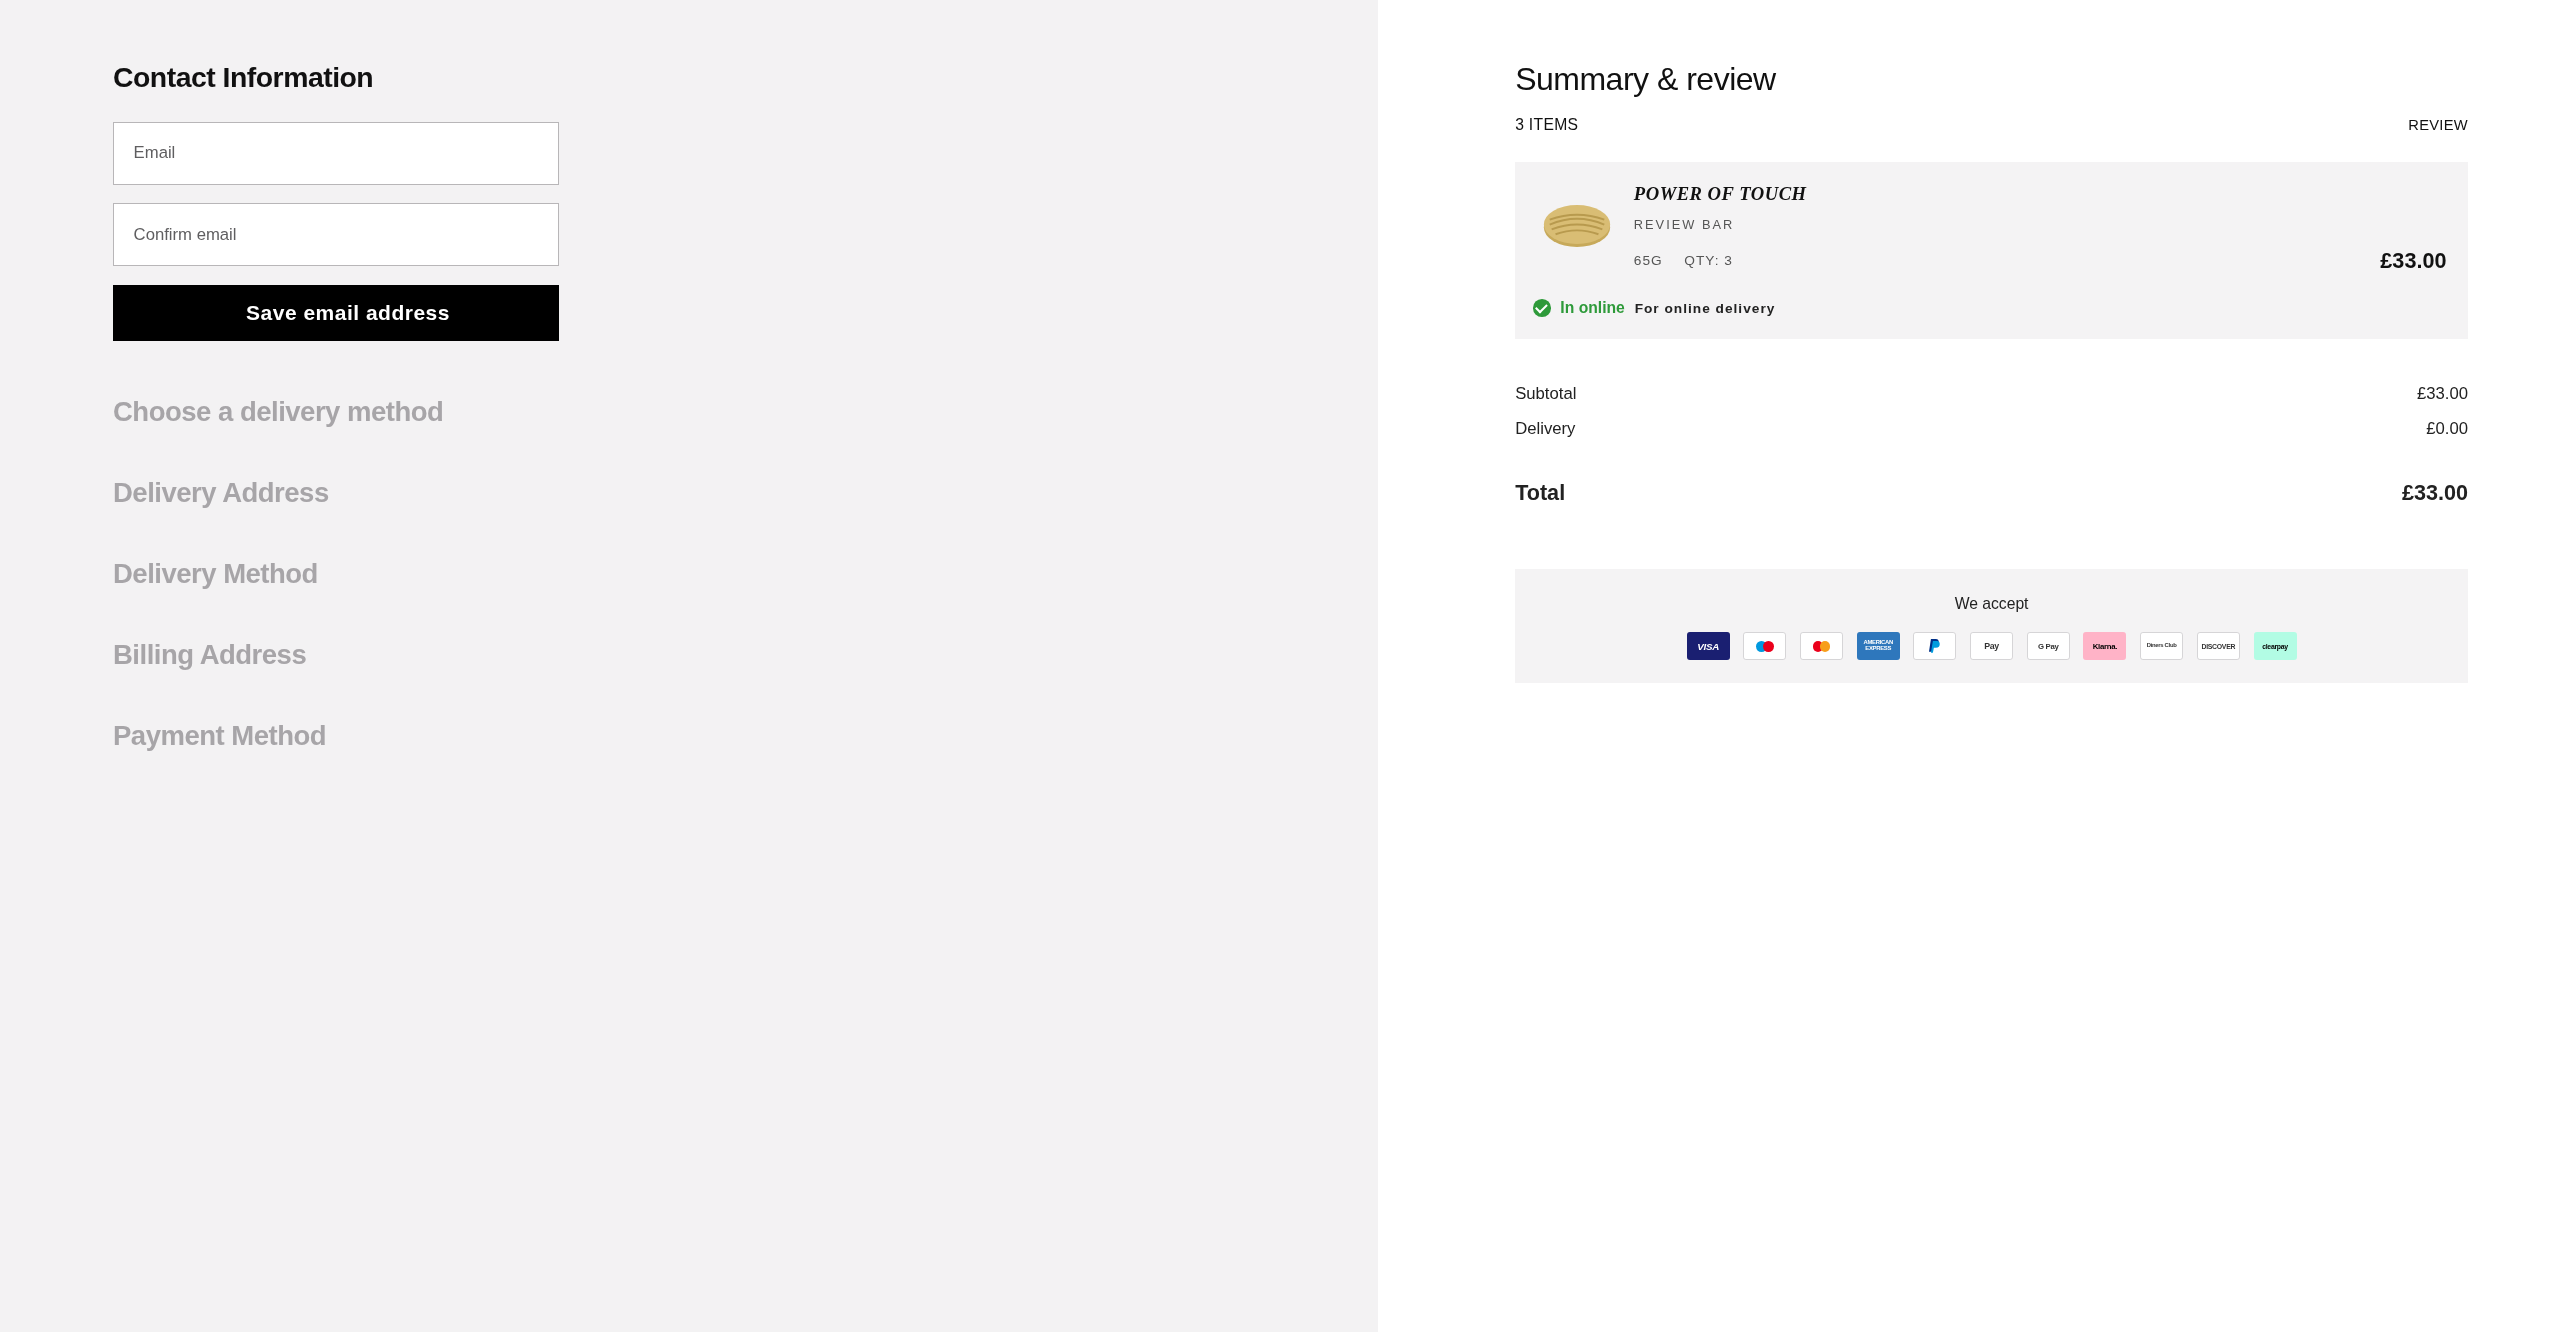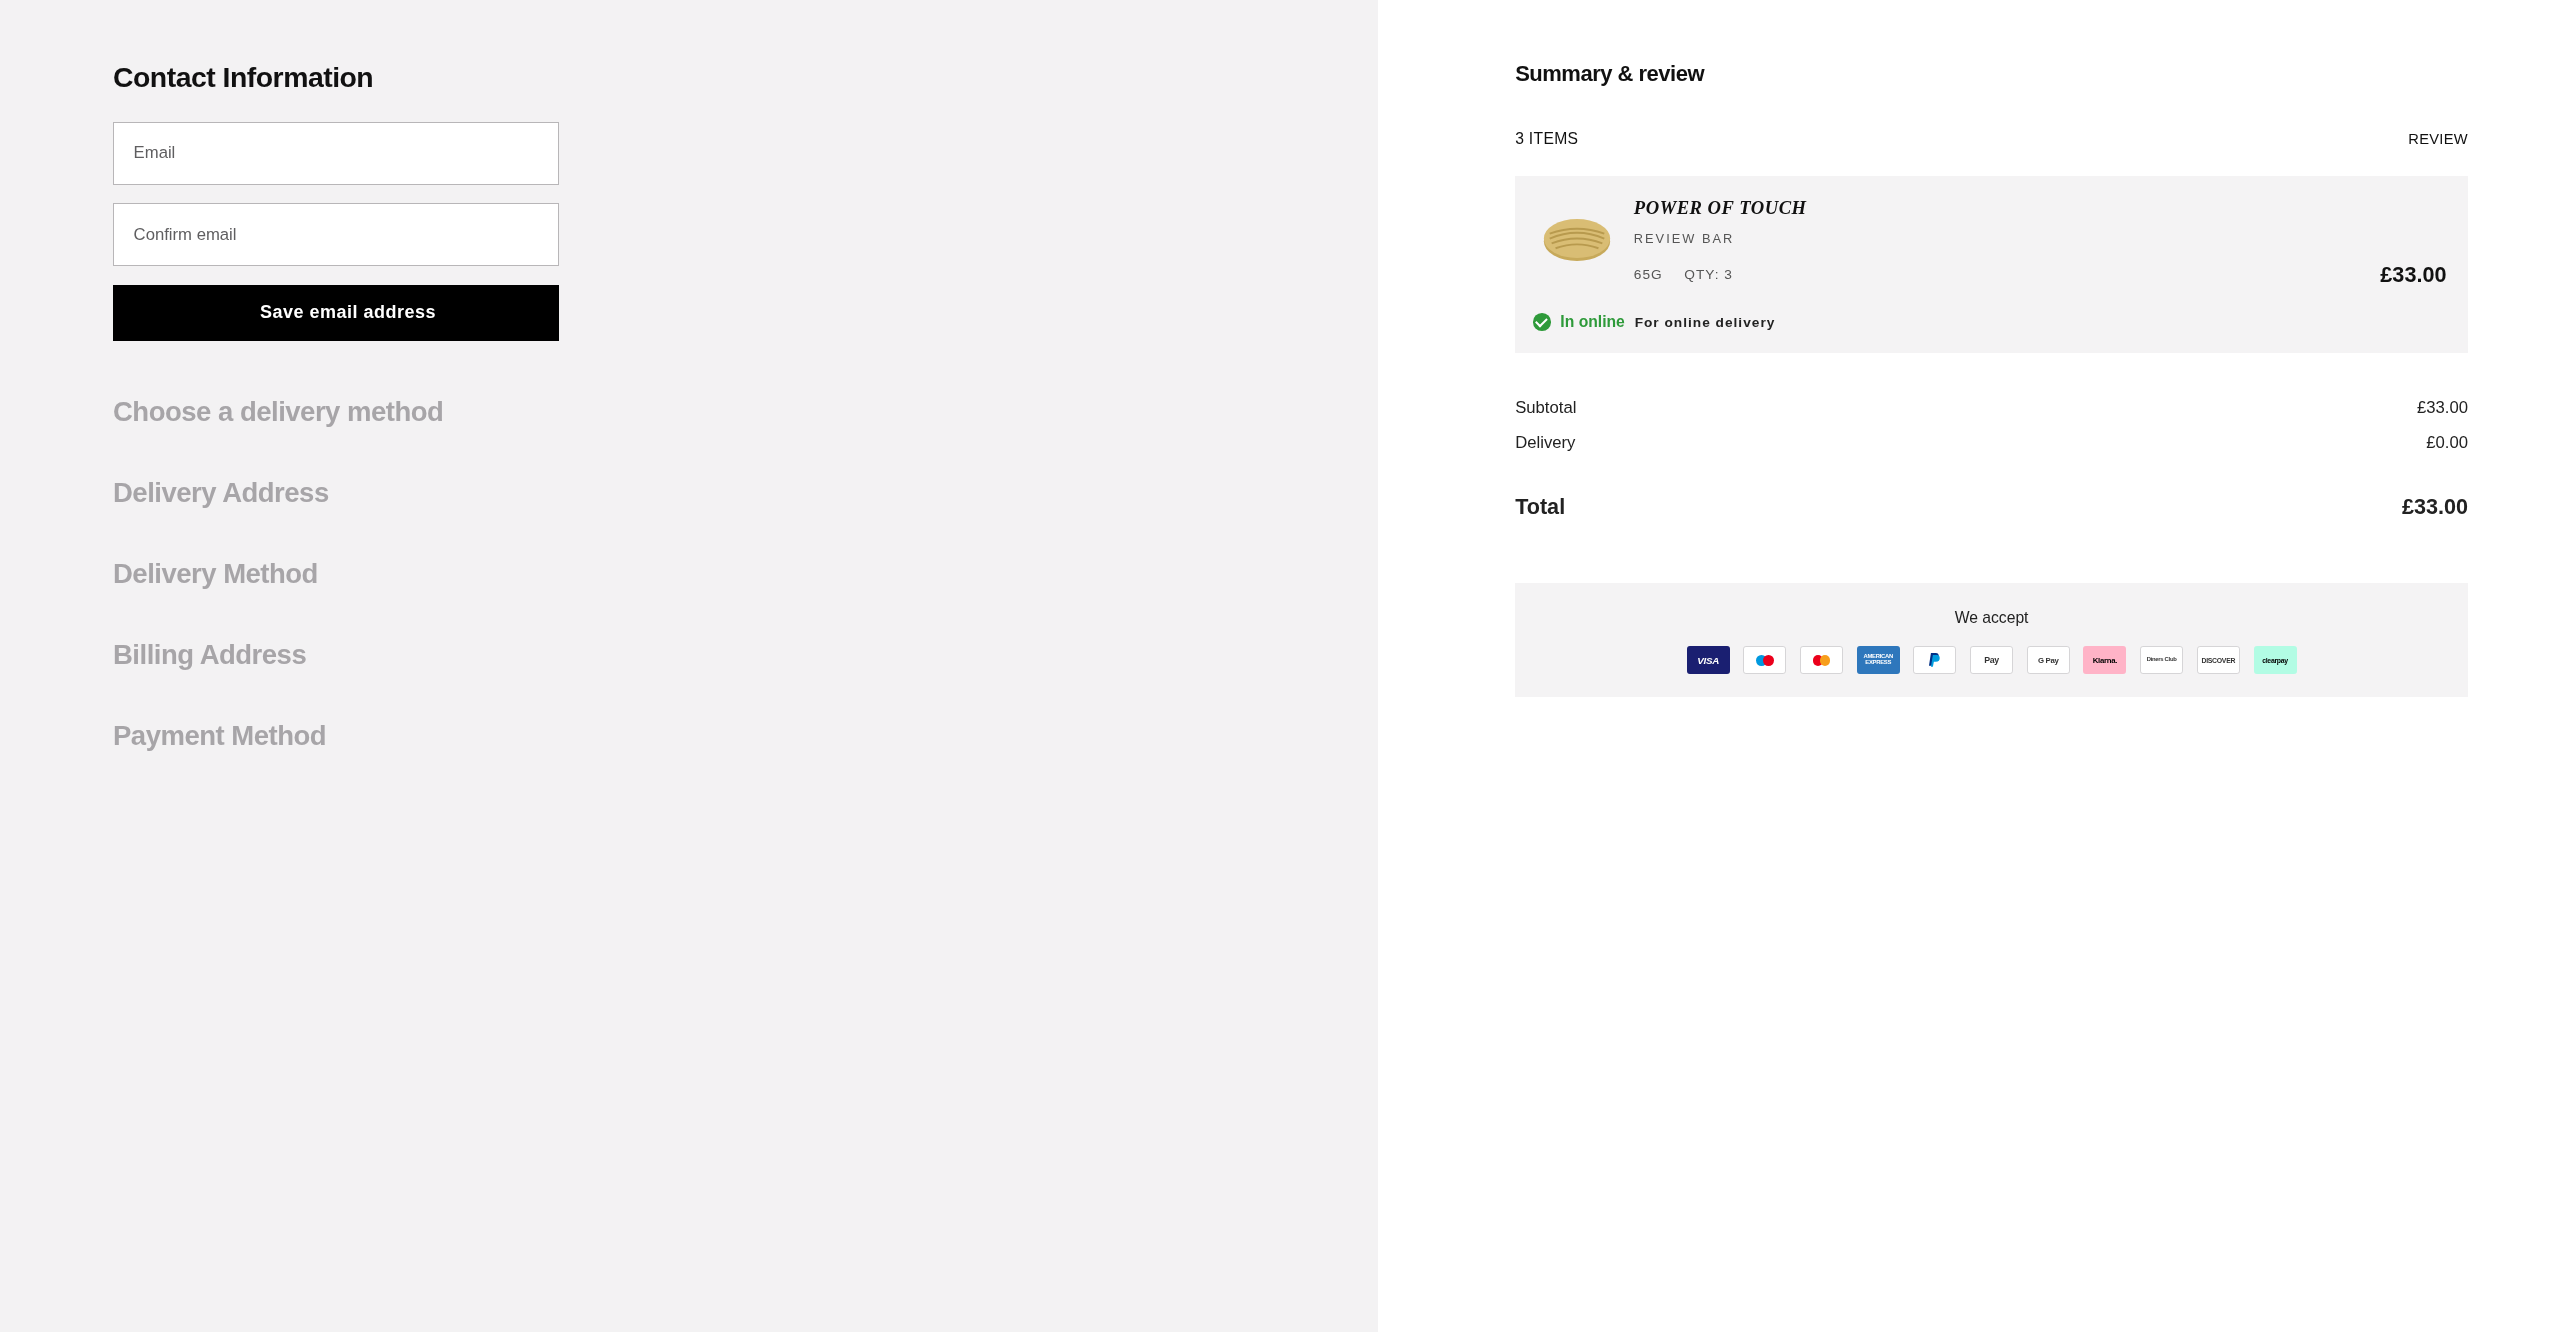--- a/index.html
+++ b/index.html
@@ -42,41 +42,41 @@
     outline: none;
     margin-bottom: 18.6px;
   }
   .input::placeholder { color: #5f5e60; }
   .btn-primary {
     width: 100%;
     height: 56px;
     background: #000;
     color: #fff;
     border: none;
-    font-size: 18px;
+    font-size: 21px;
     font-weight: 600;
     letter-spacing: 0.5px;
     cursor: pointer;
     padding-left: 24px;
   }
   .step-heading {
     font-size: 27.5px;
     font-weight: 700;
     color: #a7a5a8;
     margin-top: 49px;
     letter-spacing: -0.5px;
   }
   .step-heading.first { margin-top: 55px; }
 
   
   h1.summary-title {
-    font-size: 22px;
-    font-weight: 700;
+    font-size: 32px;
+    font-weight: 400;
     letter-spacing: -0.5px;
-    margin-bottom: 43px;
+    margin-bottom: 18px;
   }
   .items-row {
     display: flex;
     justify-content: space-between;
     align-items: center;
     font-size: 15.7px;
     margin-bottom: 27.5px;
   }
   .items-count { letter-spacing: 0.3px; color: #111; }
   .review-link {

